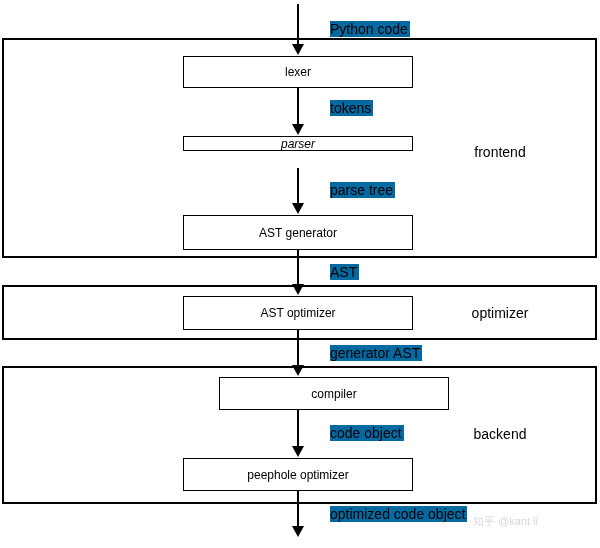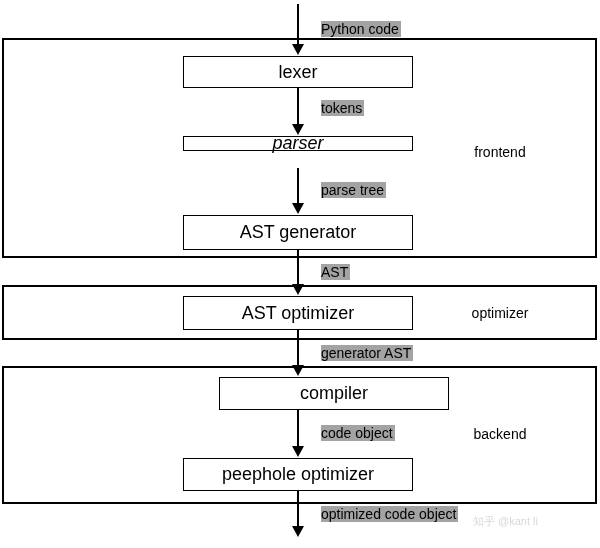--- a/index.html
+++ b/index.html
@@ -29,21 +29,21 @@
   .node {
     position: absolute;
     left: 183px;
     width: 230px;
     border: 1.5px solid #000000;
     background: #ffffff;
     box-sizing: border-box;
     display: flex;
     align-items: center;
     justify-content: center;
-    font-size: 18px;
+    font-size: 12px;
     color: #000000;
     z-index: 3;
   }
   .node-lexer     { top: 56px;  height: 32px; }
   .node-parser    { top: 136px; height: 15px; font-style: italic; }
   .node-astgen    { top: 215px; height: 35px; }
   .node-astopt    { top: 296px; height: 34px; }
   .node-compiler  { top: 377px; height: 33px; margin-left: 36px; }
   .node-peephole  { top: 458px; height: 33px; }
 
@@ -74,25 +74,25 @@
   .a1 { top: 4px;   height: 51px; }
   .a2 { top: 88px;  height: 47px; }
   .a3 { top: 168px; height: 46px; }
   .a4 { top: 250px; height: 45px; }
   .a5 { top: 330px; height: 46px; }
   .a6 { top: 410px; height: 47px; }
   .a7 { top: 491px; height: 46px; }
 
   .edge-label {
     position: absolute;
-    left: 321px;
+    left: 330px;
     font-size: 14px;
     line-height: 16px;
     color: #000000;
-    background: #a3a3a3;
+    background: #0369a1;
     white-space: nowrap;
     z-index: 4;
     padding: 0 2px 0 0;
   }
   .el-input    { top: 21px;  }
   .el-tokens   { top: 100px; }
   .el-ptree    { top: 182px; }
   .el-ast      { top: 264px; }
   .el-oast     { top: 345px; }
   .el-cobj     { top: 425px; }

